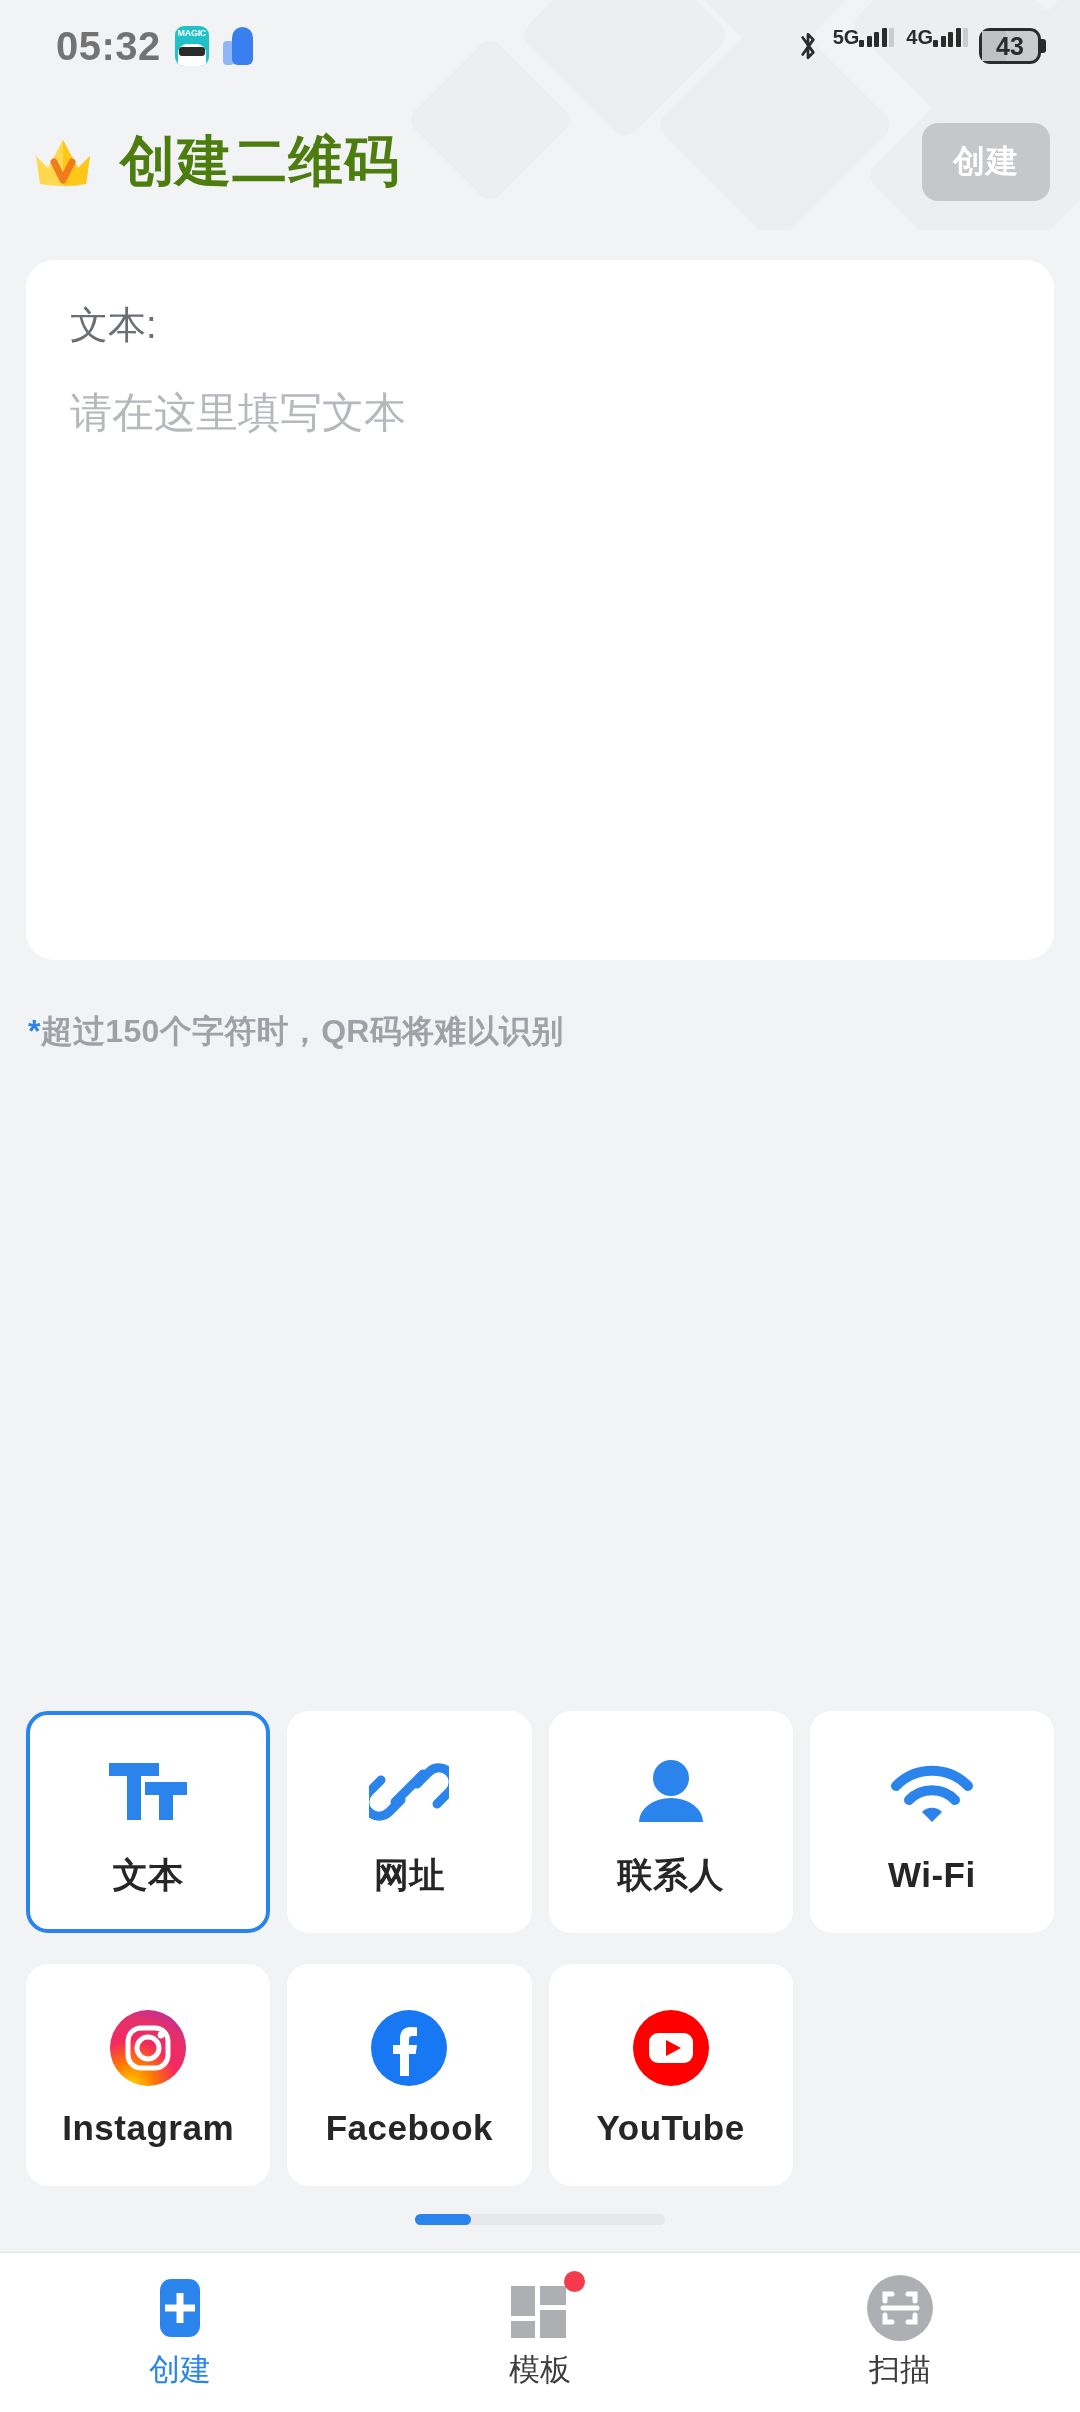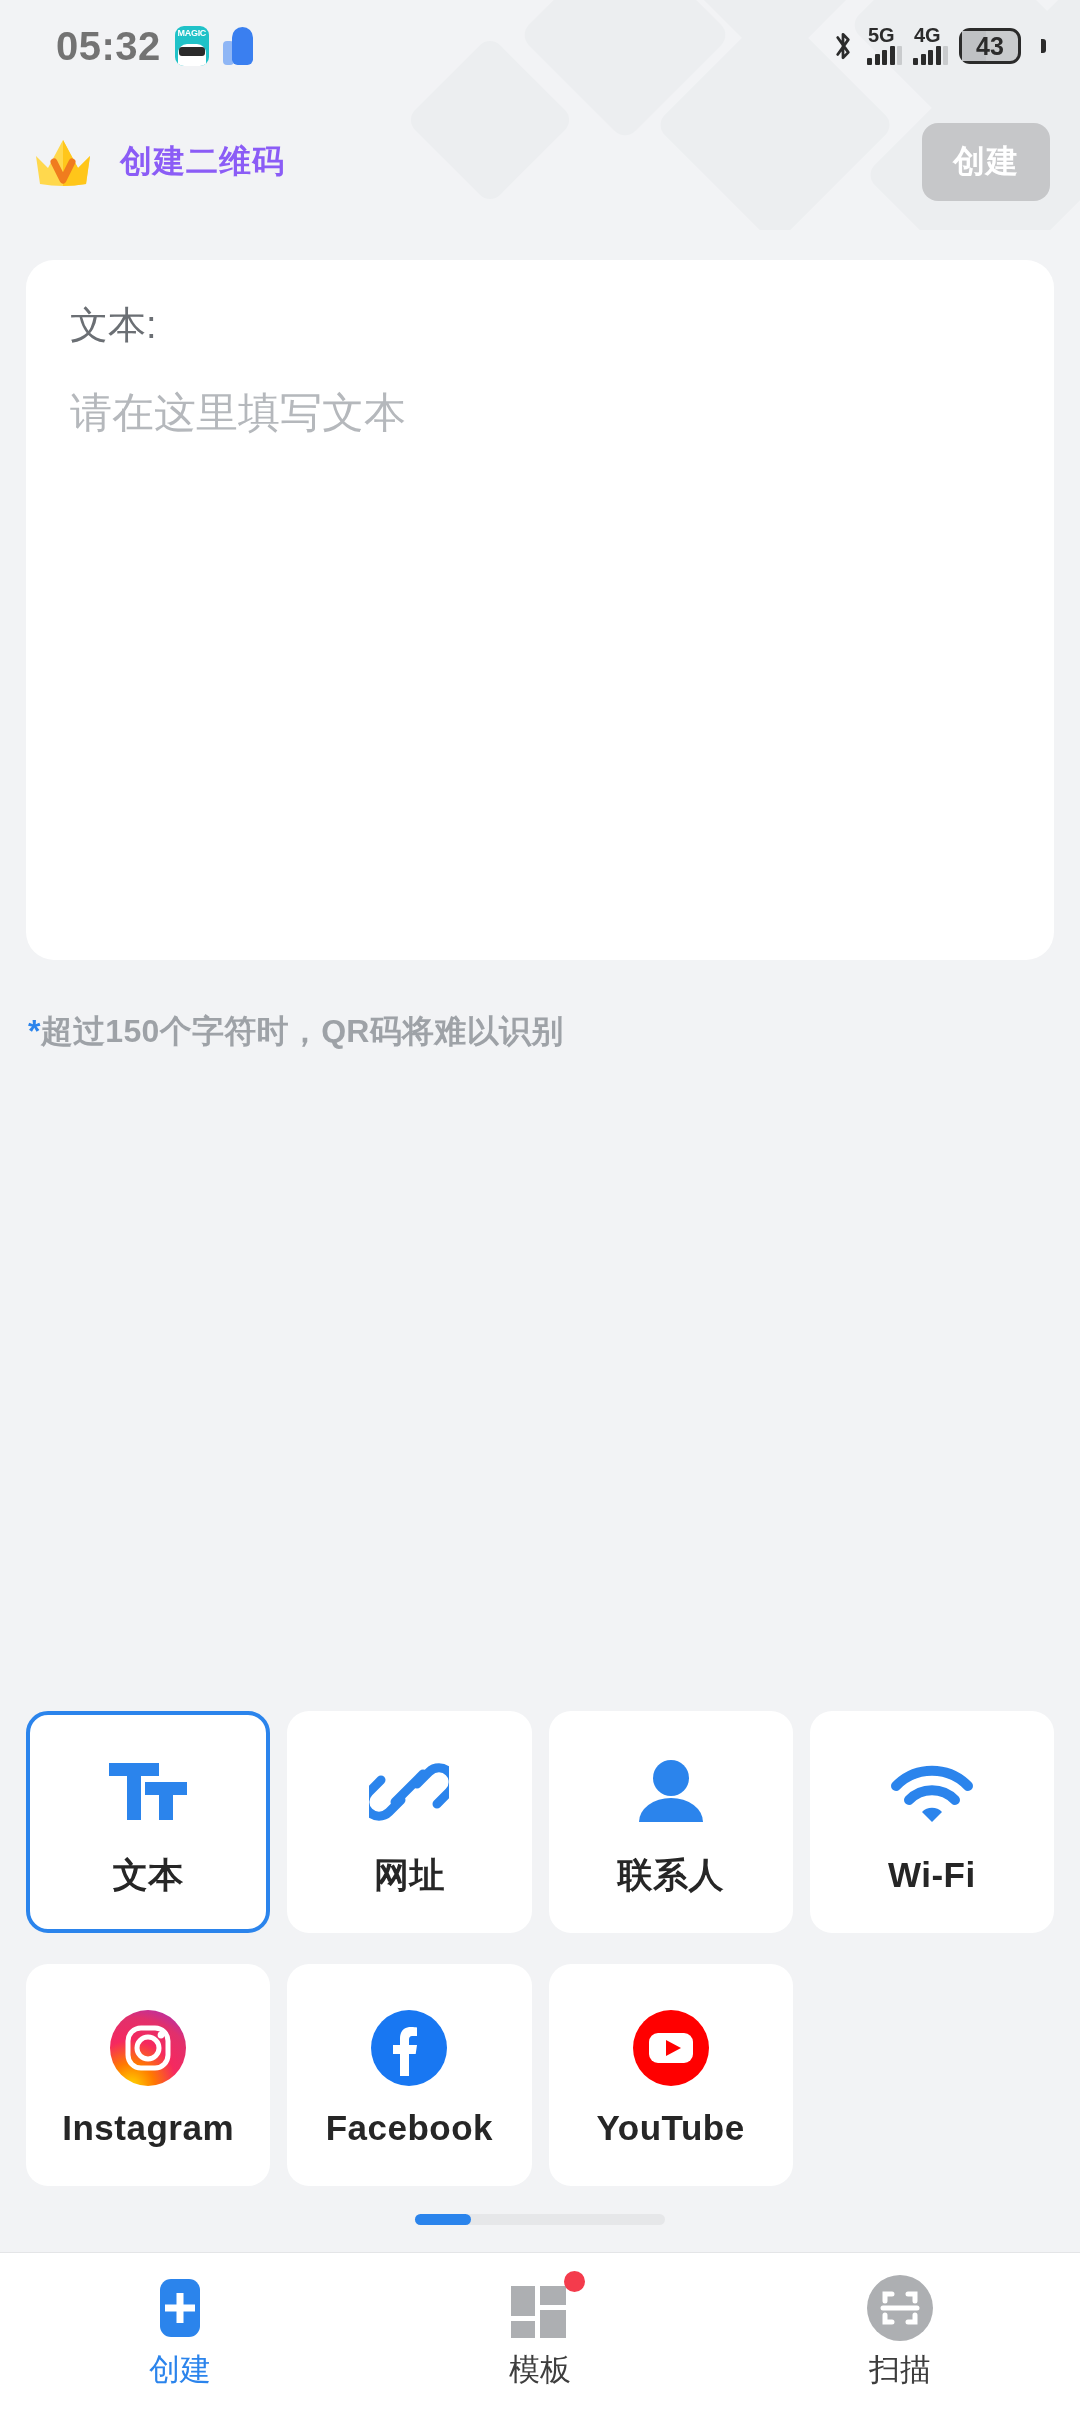--- a/index.html
+++ b/index.html
@@ -62,54 +62,54 @@
     position:absolute; left:9px; top:0; width:21px; height:38px;
     background:#3a7ff0; border-radius:13px 13px 7px 7px;
   }
   .thumb-icon .tb2 {
     position:absolute; left:0; top:14px; width:11px; height:24px;
     background:#8fb6f5; border-radius:4px;
   }
   .sb-right { display:flex; align-items:center; gap:11px; }
   .bt-icon { width:26px; height:34px; }
   .net {
-    display:flex; flex-direction:column; align-items:flex-start;
+    display:flex; flex-direction:row; align-items:flex-start;
     position:relative; height:38px; justify-content:flex-end;
   }
   .net .gtxt {
     font-size:20px; font-weight:bold; color:#2b2b2b; line-height:1;
     margin-bottom:1px; margin-left:1px;
   }
   .bars { display:flex; align-items:flex-end; gap:2.5px; height:20px; }
   .bars i { width:5px; background:#2b2b2b; border-radius:1px; display:block; }
   .bars i.b1{height:7px;} .bars i.b2{height:11px;}
   .bars i.b3{height:15px;} .bars i.b4{height:19px;}
   .bars i.dim{background:#c9cbcd;}
   .battery {
-    display:flex; align-items:center; gap:20px;
+    display:flex; align-items:center; gap:0;
   }
   .batt-body {
     width:62px; height:36px; border:3.5px solid #2b2b2b; border-radius:11px;
     display:flex; align-items:center; justify-content:center;
     position:relative; background:#c9cbcd;
   }
   .batt-body span { font-size:25px; font-weight:bold; color:#2b2b2b; line-height:1; z-index:1;}
   .batt-fill { position:absolute; left:0; top:0; bottom:0; width:43%; background:#bfc1c4;}
   .batt-cap { width:5px; height:14px; background:#2b2b2b; border-radius:0 3px 3px 0;}
 
   
   .header {
     position:relative; z-index:2;
     height:140px; flex:0 0 140px;
     display:flex; align-items:center;
     padding:0 30px 0 32px;
   }
   .crown { width:62px; height:56px; flex:0 0 62px; margin-right:26px; }
   .page-title {
-    font-size:32px; font-weight:bold; color:#8b5cf6;
+    font-size:55px; font-weight:bold; color:#4d7c0f;
     letter-spacing:1px; flex:1;
   }
   .create-btn {
     width:128px; height:78px; border-radius:16px;
     background:#c6c7c9; color:#ffffff;
     font-size:32px; font-weight:bold;
     display:flex; align-items:center; justify-content:center;
     border:none; cursor:default; letter-spacing:1px;
   }
 

